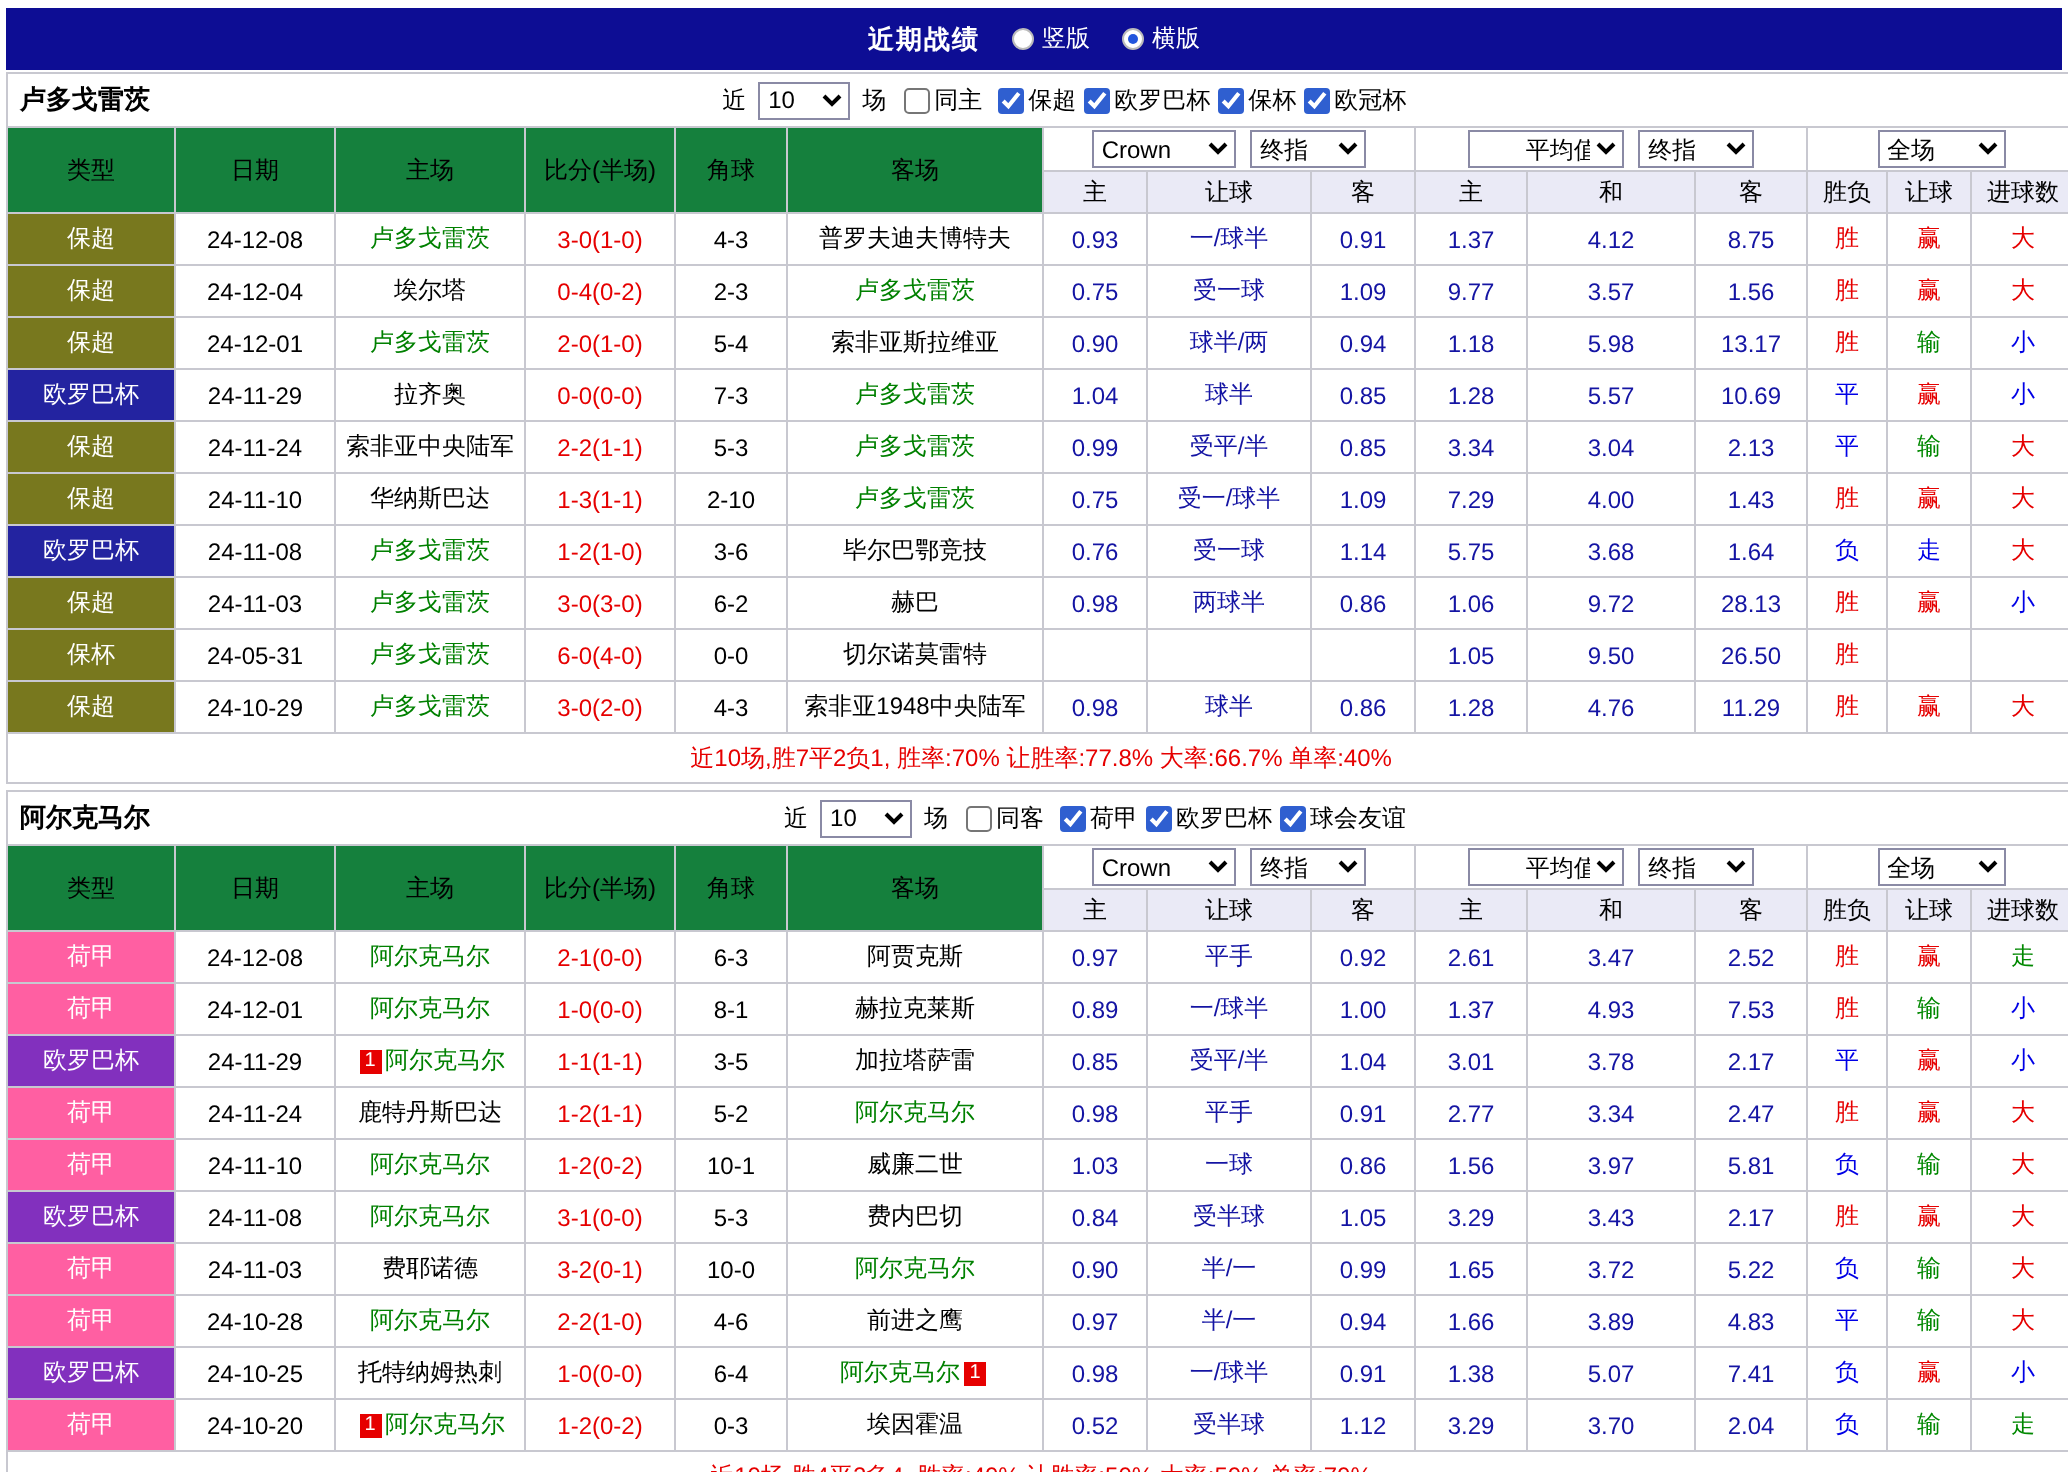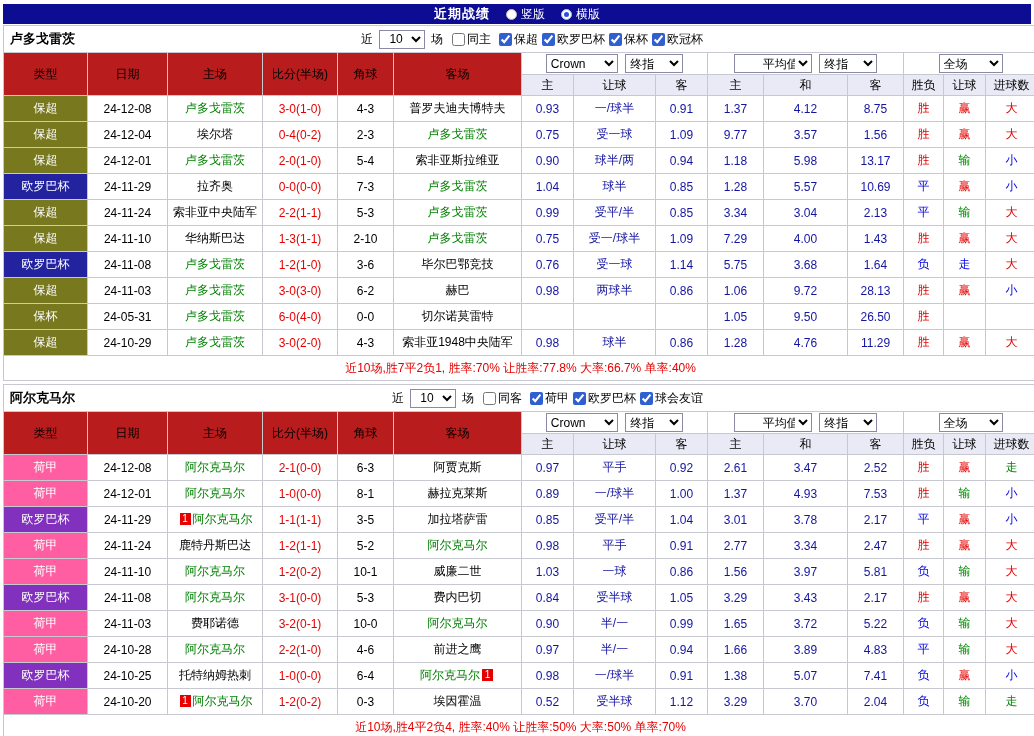--- a/index.html
+++ b/index.html
@@ -1,44 +1,44 @@
 <!DOCTYPE html>
 <html><head>
 <meta charset="utf-8">
 <style>
   html,body{margin:0;padding:0;background:#fff;}
   body{width:1034px;font-family:"Liberation Sans","DejaVu Sans",sans-serif;font-size:12px;color:#000;}
   .wrap{padding:4px 3px;}
   
-  .topbar{background:#0D0D94;height:20px;display:flex;align-items:center;justify-content:center;gap:16px;color:#fff;}
+  .topbar{background:#0D0D94;height:31px;display:flex;align-items:center;justify-content:center;gap:16px;color:#fff;}
   .topbar .title{font-weight:bold;font-size:13px;letter-spacing:1px;}
   .radio-opt{display:inline-flex;align-items:center;gap:4px;cursor:pointer;color:#fff;font-size:12px;}
   .radio-dot{width:11px;height:11px;border-radius:50%;background:#fff;border:1px solid #bbb;box-sizing:border-box;display:inline-block;}
   .radio-dot.sel{position:relative;}
   .radio-dot.sel::after{content:"";position:absolute;left:2px;top:2px;width:5px;height:5px;border-radius:50%;background:#2255DD;}
   
   table.grid{width:100%;border-collapse:collapse;table-layout:fixed;margin-top:1px;}
   table.grid.second{margin-top:3px;}
   .grid th,.grid td{border:1px solid #C8C8D0;text-align:center;font-weight:normal;padding:0 1px;white-space:nowrap;overflow:hidden;font-size:12px;}
   .grid tbody td{height:25px;}
   .section-row th{height:26px;background:#fff;padding:0;}
   .section-bar{display:flex;align-items:center;height:26px;padding:0 6px;}
   .team-title{font-weight:bold;font-size:13px;}
   .filter{margin-left:auto;margin-right:328px;display:flex;align-items:center;gap:4px;}
   .chk{display:inline-flex;align-items:center;gap:2px;margin-left:5px;cursor:pointer;}
   .leagues{display:inline-flex;align-items:center;}
   .leagues label{margin-left:4px;}
   input[type=checkbox]{width:13px;height:13px;margin:0;accent-color:#2F5FD0;vertical-align:middle;}
   select{font-size:12px;height:19px;border:1px solid #8a8aa5;background:#fff;padding:0;margin:0 2px;font-family:inherit;}
-  .count-select{width:46px;text-align:center;}
+  .count-select{width:46px;}
   .sel-bookmaker{width:72px;} .sel-kind{width:58px;} .sel-avg{width:78px;padding-left:24px;} .sel-scope{width:64px;}
   .hdr-top th{height:21px;background:#EAEAF6;}
   .hdr-top th.sel-cell{background:#fff;}
   .hdr-sub th{height:20px;background:#EAEAF6;}
-  th.span2{background:#b91c1c;}
+  th.span2{background:#15803d;}
   
   td.type-cell{color:#fff;}
   td.score-cell{color:#E60000;}
   td.num-cell{color:#1414A3;}
   td.team-cell .focus{color:#008000;}
   .rc-badge{display:inline-block;min-width:11px;height:12px;line-height:12px;background:#E60000;color:#fff;font-size:10px;margin:0 2px;vertical-align:1px;}
   td.summary{height:24px;color:#E60000;}
 </style>
 </head>
 <body>

